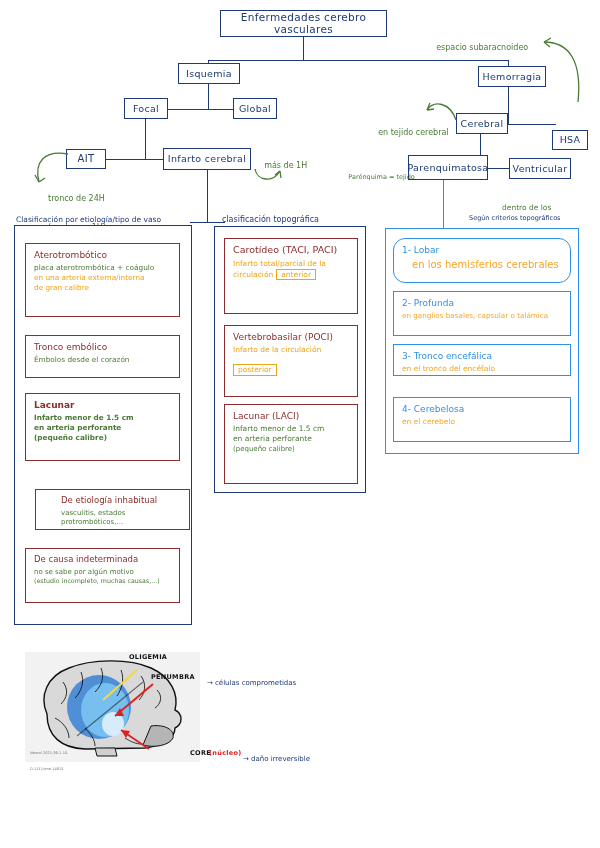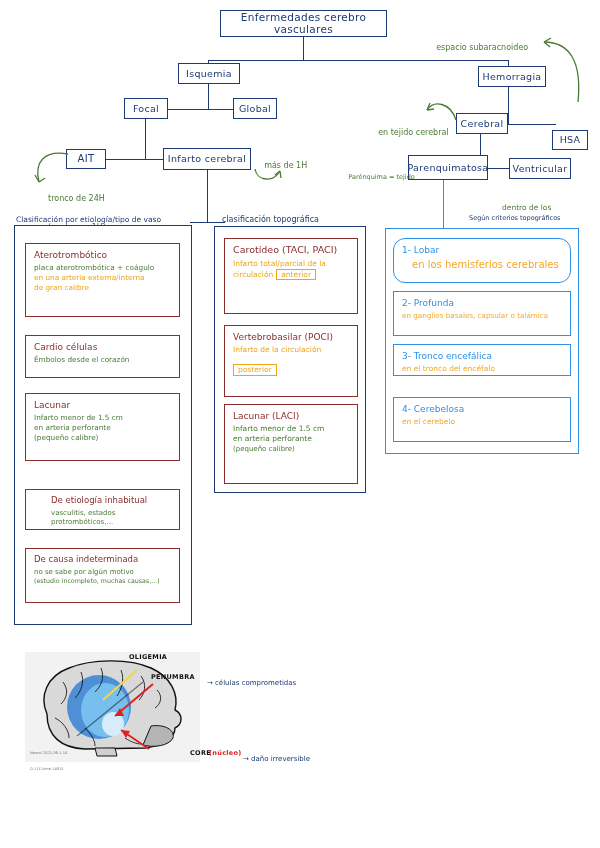--- a/index.html
+++ b/index.html
@@ -163,32 +163,32 @@
   <div class="abs panel" style="left:14px;top:225px;width:178px;height:400px;"></div>
 
   <div class="abs card" style="left:25px;top:243px;width:155px;height:74px;">
     <div class="ttl" style="font-size:9px;">Aterotrombótico</div>
     <div class="sub green" style="font-size:7.3px;">placa aterotrombótica + coágulo</div>
     <div class="sub orange" style="font-size:7.3px;">en una arteria externa/interna</div>
     <div class="sub orange" style="font-size:7.3px;">de gran calibre</div>
   </div>
 
   <div class="abs card" style="left:25px;top:335px;width:155px;height:43px;">
-    <div class="ttl" style="font-size:9px;">Cardio células</div>
+    <div class="ttl" style="font-size:9px;">Tronco embólico</div>
     <div class="sub green" style="font-size:7.3px;">Émbolos desde el corazón</div>
   </div>
 
-  <div class="abs card" style="left:25px;top:393px;width:155px;height:68px;">
+  <div class="abs card" style="left:25px;top:393px;width:155px;height:68px;font-weight:bold;">
     <div class="ttl" style="font-size:9px;">Lacunar</div>
     <div class="sub green" style="font-size:7.3px;">Infarto menor de 1.5 cm</div>
     <div class="sub green" style="font-size:7.3px;">en arteria perforante</div>
     <div class="sub green" style="font-size:7.3px;">(pequeño calibre)</div>
   </div>
 
-  <div class="abs card" style="left:25px;top:489px;width:155px;height:41px;padding-left:25px;">
+  <div class="abs card" style="left:35px;top:489px;width:155px;height:41px;padding-left:25px;">
     <div class="ttl" style="font-size:8.5px;">De etiología inhabitual</div>
     <div class="sub green" style="font-size:7px;">vasculitis, estados protrombóticos,...</div>
   </div>
 
   <div class="abs card" style="left:25px;top:548px;width:155px;height:55px;">
     <div class="ttl" style="font-size:8.5px;">De causa indeterminada</div>
     <div class="sub green" style="font-size:7px;">no se sabe por algún motivo</div>
     <div class="sub green" style="font-size:6.3px;">(estudio incompleto, muchas causas,...)</div>
   </div>
 

